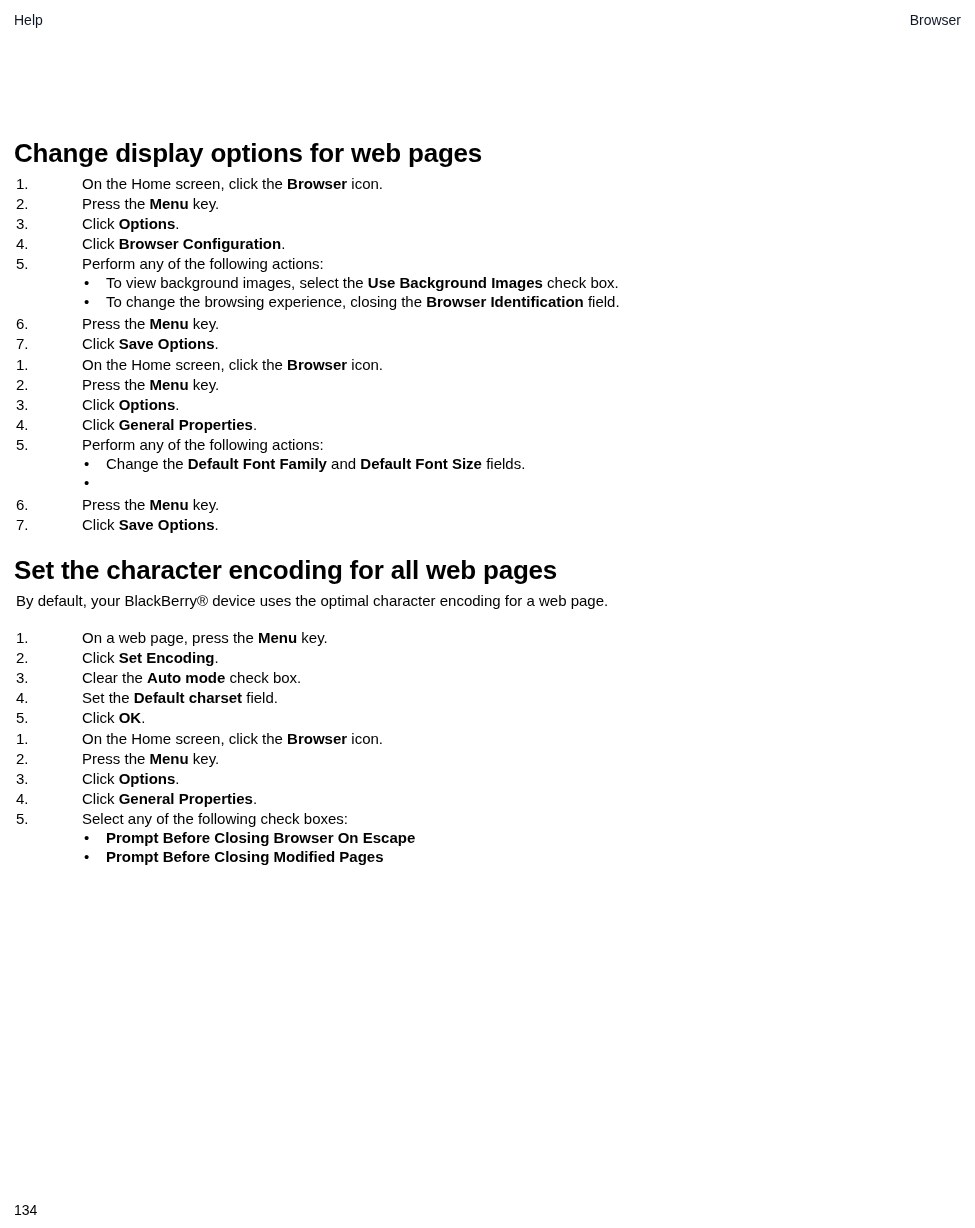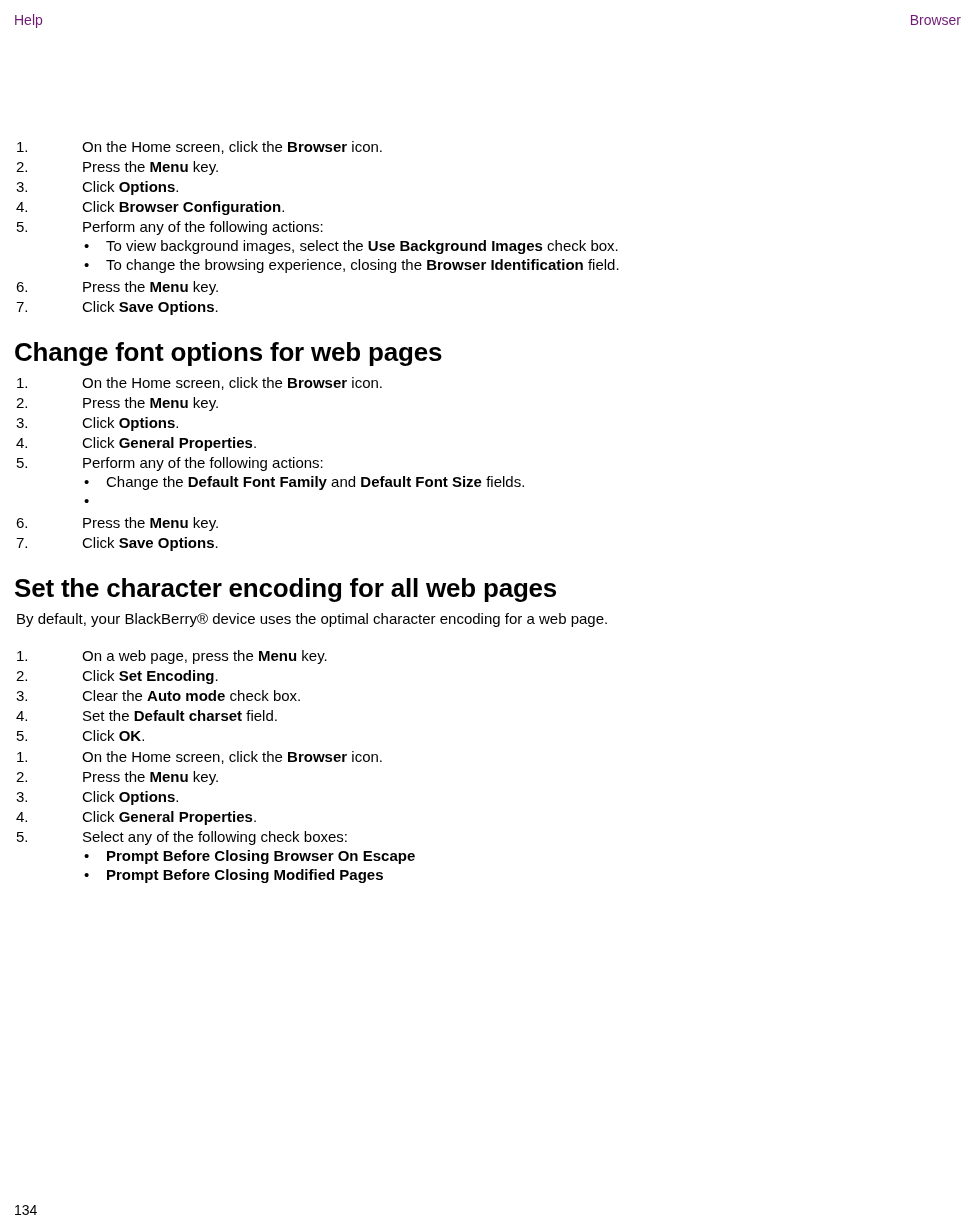--- a/index.html
+++ b/index.html
@@ -15,21 +15,21 @@
   .page {
     position: relative;
     width: 975px;
     height: 1228px;
     padding: 12px 14px 0 14px;
   }
   .header-row {
     display: flex;
     justify-content: space-between;
     font-size: 14px;
-    color: #701a75;
+    color: #0f172a;
     margin-bottom: 110px;
   }
   h2.section-title {
     font-weight: 700;
     font-size: 26px;
     margin: 22px 0 6px 0;
     letter-spacing: -0.2px;
   }
   .intro {
     font-size: 15px;
@@ -83,20 +83,21 @@
 </style>
 </head>
 <body>
 
 <div class="page">
   <div class="header-row">
     <span>Help</span>
     <span>Browser</span>
   </div>
   <div id="content">
+      <h2 class="section-title">Change display options for web pages</h2>
       <ol class="steps">
         <li>
           <div class="num">1.</div>
           <div class="body"><span>On the Home screen, click the </span><span class="b">Browser</span><span> icon.</span></div>
         </li>
         <li>
           <div class="num">2.</div>
           <div class="body"><span>Press the </span><span class="b">Menu</span><span> key.</span></div>
         </li>
         <li>
@@ -122,21 +123,20 @@
         </li>
         <li>
           <div class="num">6.</div>
           <div class="body"><span>Press the </span><span class="b">Menu</span><span> key.</span></div>
         </li>
         <li>
           <div class="num">7.</div>
           <div class="body"><span>Click </span><span class="b">Save Options</span><span>.</span></div>
         </li>
       </ol>
-      <h2 class="section-title">Change font options for web pages</h2>
       <ol class="steps">
         <li>
           <div class="num">1.</div>
           <div class="body"><span>On the Home screen, click the </span><span class="b">Browser</span><span> icon.</span></div>
         </li>
         <li>
           <div class="num">2.</div>
           <div class="body"><span>Press the </span><span class="b">Menu</span><span> key.</span></div>
         </li>
         <li>

